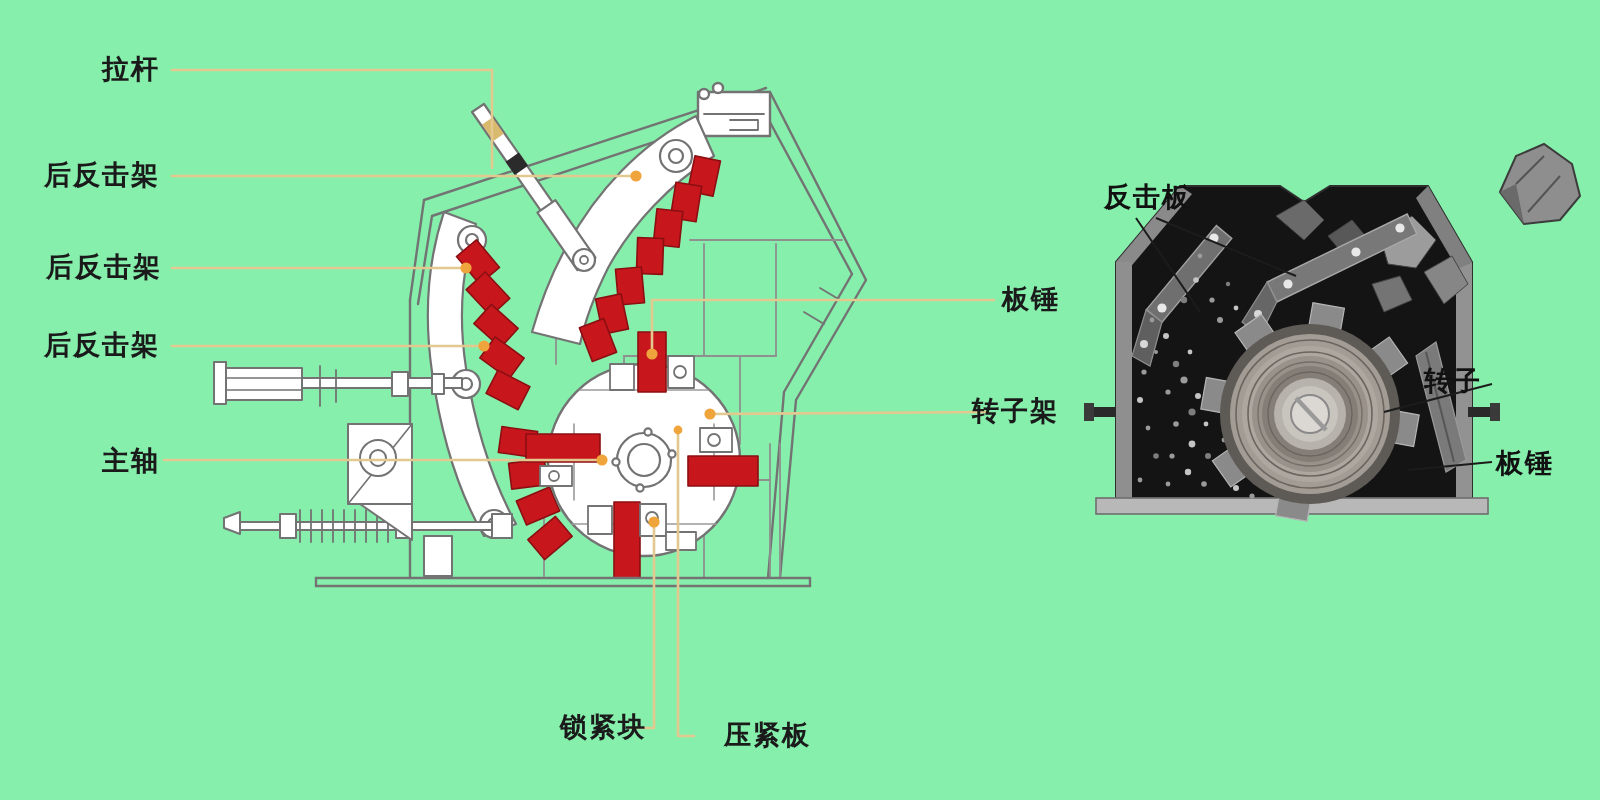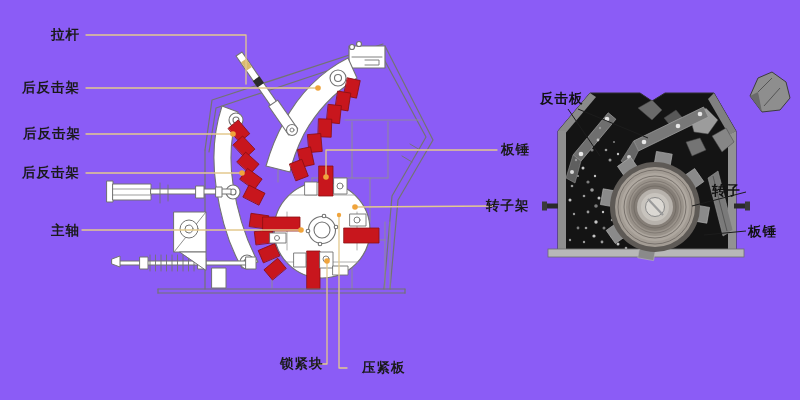--- a/index.html
+++ b/index.html
@@ -1,17 +1,17 @@
 <!DOCTYPE html>
 <html><head>
 <meta charset="utf-8">
 <title>Impact Crusher Diagram</title>
 <style>
   html,body{margin:0;padding:0;background:#ffffff;}
-  .stage{position:relative;width:800px;height:400px;background:#8b5cf6;overflow:hidden;
+  .stage{position:relative;width:800px;height:400px;background:#86efac;overflow:hidden;
          font-family:Liberation Sans, sans-serif;}
   .stage svg{position:absolute;left:0;top:0;}
   .lbl{position:absolute;font-size:13.5px;font-weight:600;color:#1a1a1a;
        letter-spacing:1px;white-space:nowrap;line-height:1;}
   .lbl.rcol{width:80px;text-align:right;letter-spacing:1px;}
   .photo-lbl{color:#111;}
 </style>
 </head>
 <body>
 
@@ -318,17 +318,17 @@
 <div class="lbl rcol" style="left:0;top:81px">后反击架</div>
 <div class="lbl rcol" style="left:1px;top:127px">后反击架</div>
 <div class="lbl rcol" style="left:0;top:166px">后反击架</div>
 <div class="lbl rcol" style="left:0;top:224px">主轴</div>
 
 <div class="lbl" style="left:501px;top:143px">板锤</div>
 <div class="lbl" style="left:486px;top:199px">转子架</div>
 <div class="lbl" style="left:280px;top:357px">锁紧块</div>
 <div class="lbl" style="left:362px;top:361px">压紧板</div>
 
-<div class="lbl photo-lbl" style="left:540px;top:92px">反击板</div>
+<div class="lbl photo-lbl" style="left:552px;top:92px">反击板</div>
 <div class="lbl photo-lbl" style="left:712px;top:184px">转子</div>
 <div class="lbl photo-lbl" style="left:748px;top:225px">板锤</div>
 
 </div>
 
 </body></html>

